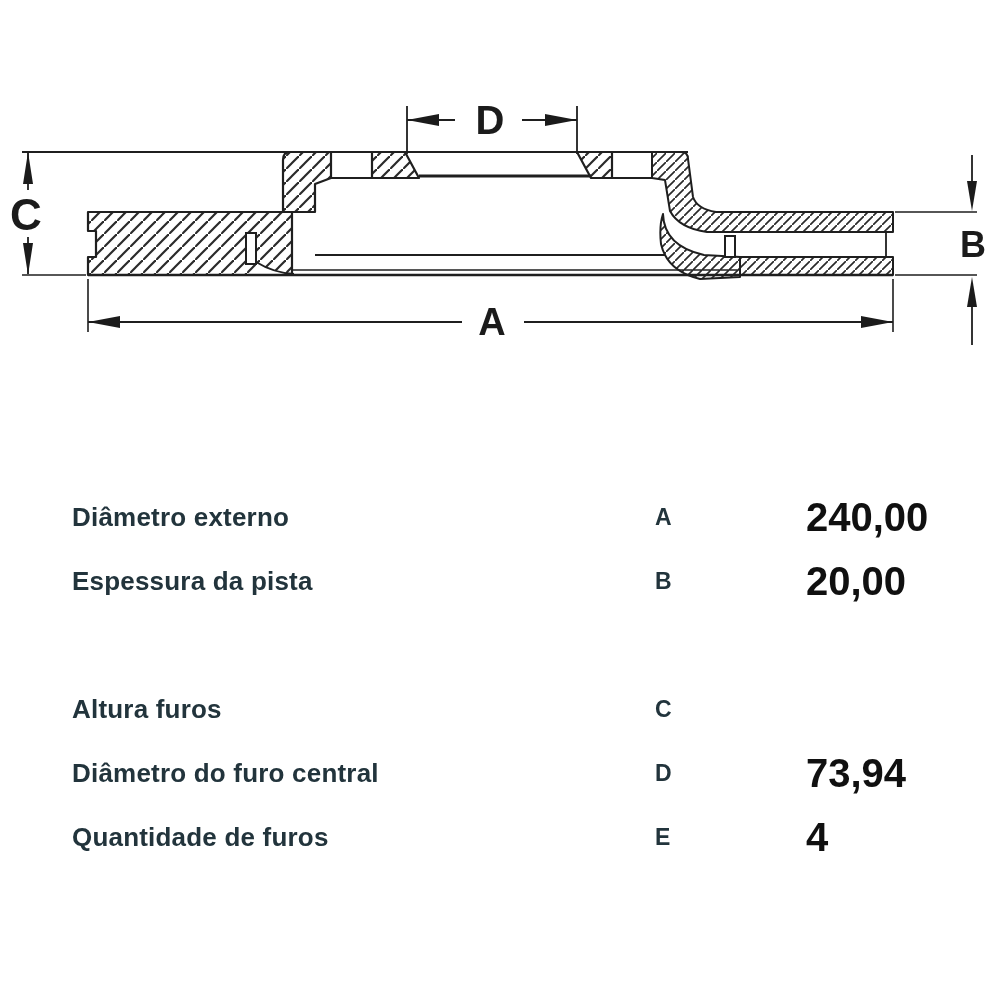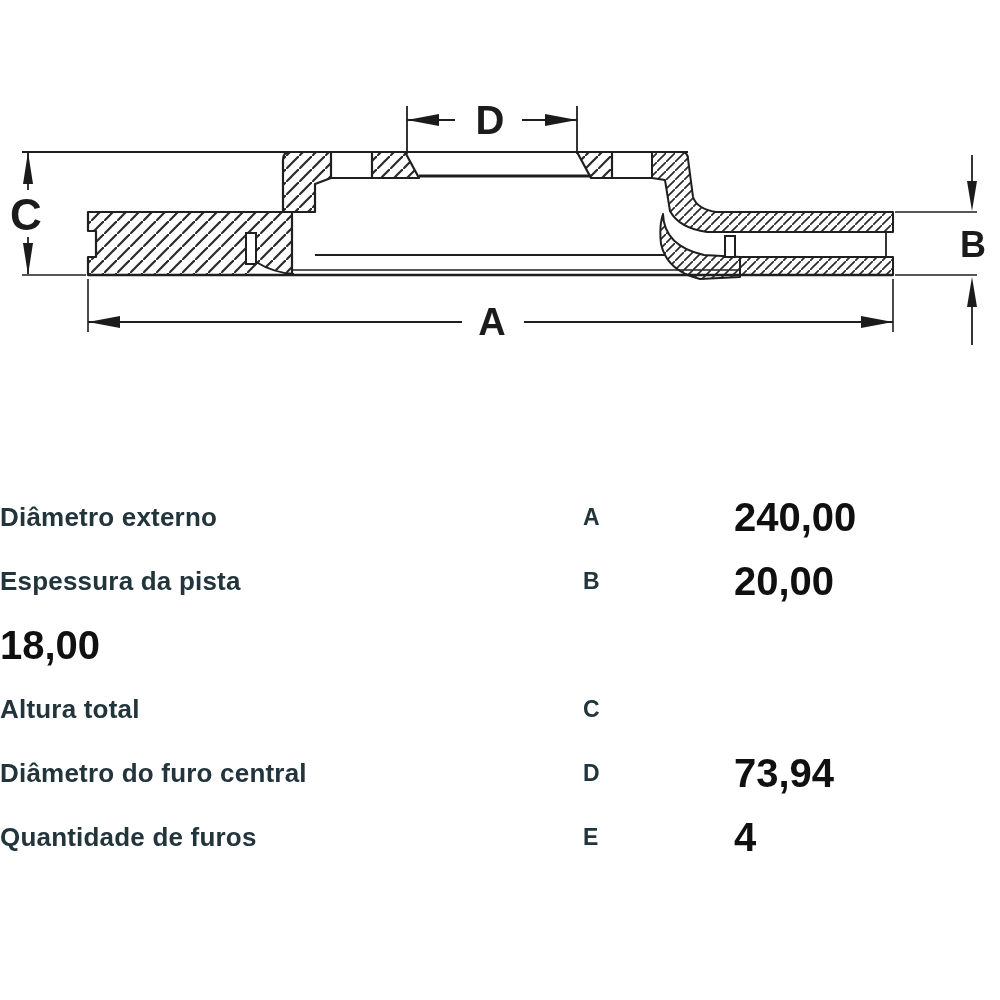--- a/index.html
+++ b/index.html
@@ -2,21 +2,21 @@
 <html><head>
 <meta charset="utf-8">
 <style>
   html,body{margin:0;padding:0;background:#ffffff;}
   #page{position:relative;width:1000px;height:1000px;background:#ffffff;overflow:hidden;
         font-family:"Liberation Sans", sans-serif;}
   #drawing{position:absolute;left:0;top:0;width:1000px;height:460px;}
   .dim-letter{font-family:"Liberation Sans", sans-serif;font-weight:bold;fill:#1b1b1b;}
   #spec-table{position:absolute;left:0;top:485px;width:1000px;}
   .row{display:grid;grid-template-columns:583px 151px 1fr;align-items:center;
-       height:64px;}
+       height:64px;padding-left:72px;}
   .lbl{font-weight:bold;font-size:26px;color:#22343c;letter-spacing:0.2px;}
   .sym{font-weight:bold;font-size:23px;color:#22343c;}
   .val{font-weight:bold;font-size:40px;color:#101010;}
 </style>
 </head>
 <body>
 
 <div id="page">
 
   <svg id="drawing" viewBox="0 0 1000 460">
@@ -104,24 +104,23 @@
       <span class="lbl">Diâmetro externo</span>
       <span class="sym">A</span>
       <span class="val">240,00</span>
     </div>
     <div class="row">
       <span class="lbl">Espessura da pista</span>
       <span class="sym">B</span>
       <span class="val">20,00</span>
     </div>
     <div class="row">
-      <span class="val">18,00</span>
     </div>
     <div class="row">
-      <span class="lbl">Altura total</span>
+      <span class="lbl">Altura furos</span>
       <span class="sym">C</span>
     </div>
     <div class="row">
       <span class="lbl">Diâmetro do furo central</span>
       <span class="sym">D</span>
       <span class="val">73,94</span>
     </div>
     <div class="row">
       <span class="lbl">Quantidade de furos</span>
       <span class="sym">E</span>

